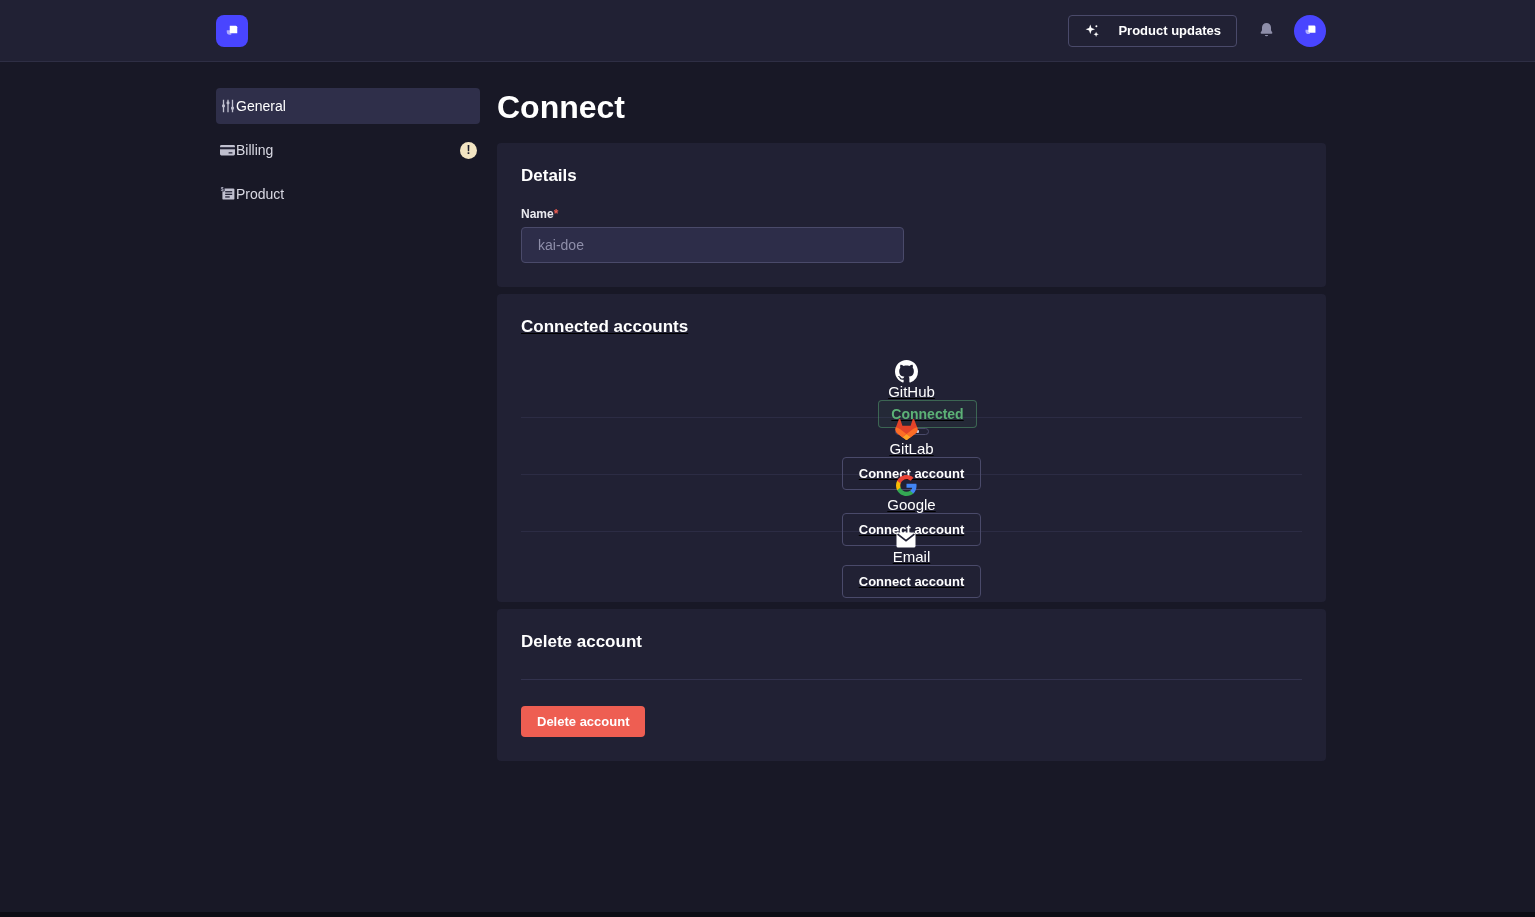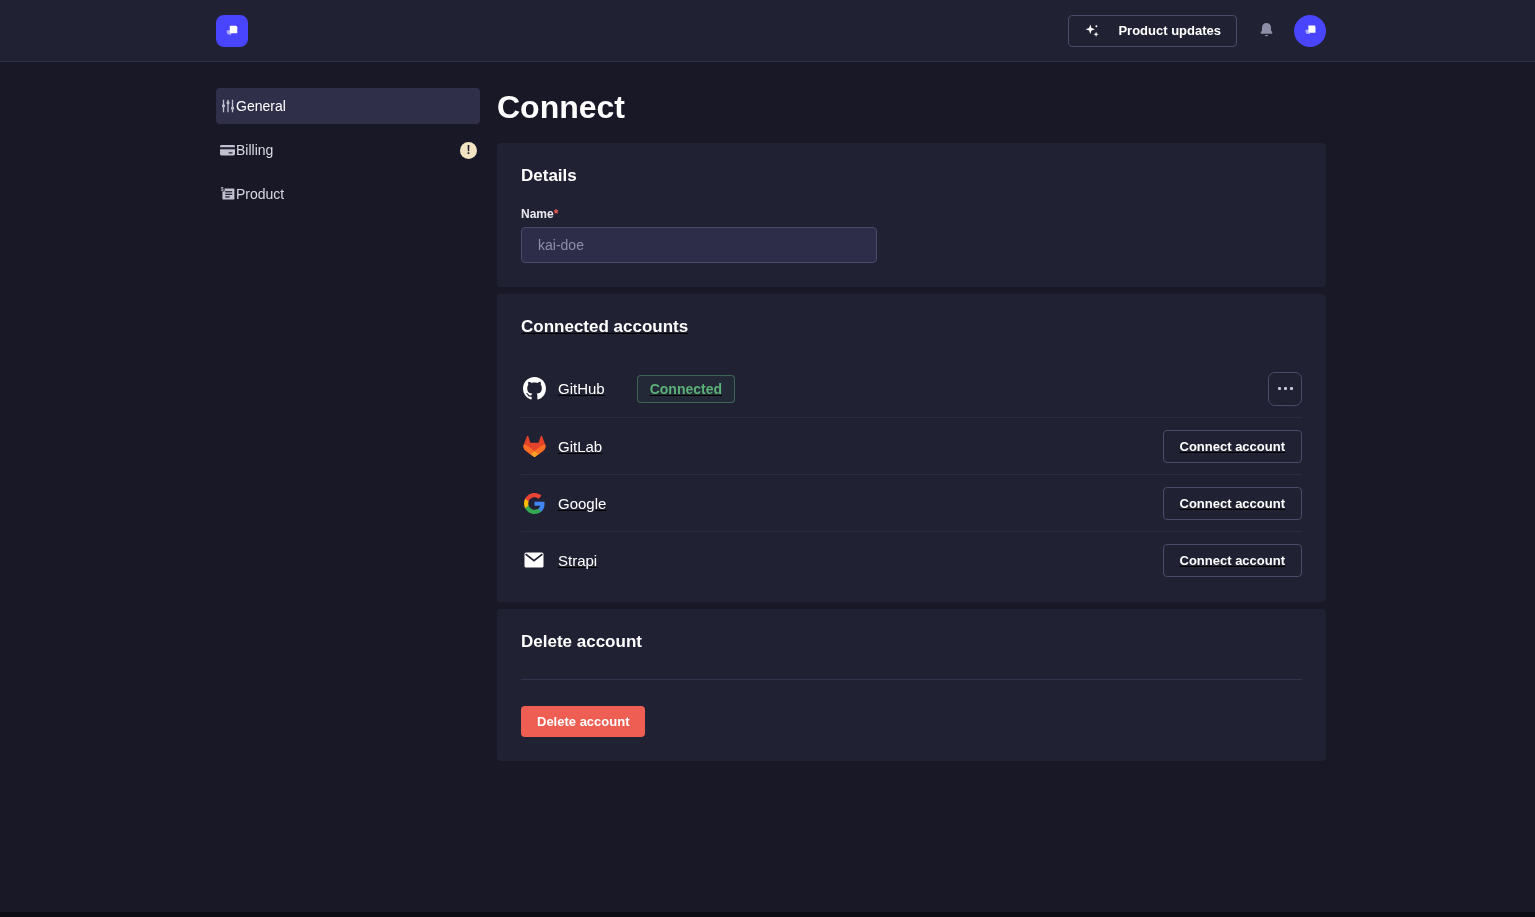--- a/index.html
+++ b/index.html
@@ -44,26 +44,26 @@
   }
   .main { flex:1; min-width:0; }
   .page-title { font-size:32px; line-height:38px; font-weight:700; color:#fff; margin:0 0 17px; }
   .card { background:#212134; border-radius:4px; margin-bottom:7px; }
   .card-head { font-size:17px; font-weight:700; color:#fff; margin:0; }
   
   .details-card { padding:23px 24px 24px; }
   .field-label { font-size:12px; font-weight:700; color:#eaeaef; margin:21px 0 6px; }
   .req { color:var(--danger,#ee5e52); }
   .text-input {
-    width:356px; height:36px; background:#2d2d49; border:1px solid #4a4a6a; border-radius:4px;
+    width:383px; height:36px; background:#2d2d49; border:1px solid #4a4a6a; border-radius:4px;
     color:#8e8ea9; font-size:14px; padding:0 16px; font-family:inherit; outline:none;
   }
   
   .accounts-card { padding:23px 24px 14px;text-decoration:underline; }
-  .acct-row { height:57px; display:flex; align-items:center; border-top:1px solid #2c2c44; }
+  .acct-row { height:57px; display:flex; align-items:center; border-top:1px solid #2c2c44;flex-direction:column; }
   .acct-row.first { border-top:none; margin-top:23px; }
   .provider-icon { width:26px; display:flex; justify-content:center; margin-right:11px; }
   .provider-name { font-size:15px; color:#fff; }
   .status-badge {
     margin-left:32px; padding:5px 12px; border-radius:4px;
     font-size:14px; font-weight:700; color:var(--success,#5cb176);
     border:1px solid rgba(92,177,118,.45); background:rgba(92,177,118,.06);
   }
   .row-spacer { flex:1; }
   .more-btn {
@@ -221,21 +221,21 @@
         <button class="connect-btn">Connect account</button>
       </div>
 
       <div class="acct-row">
         <span class="provider-icon">
           <svg width="20" height="16" viewBox="0 0 20 16">
             <rect x="0.5" y="0.5" width="19" height="15" rx="1.6" fill="#fff"></rect>
             <path d="M1.6 2.1 10 8.6l8.4-6.5" stroke="#212134" stroke-width="1.8" fill="none"></path>
           </svg>
         </span>
-        <span class="provider-name">Strapi</span>
+        <span class="provider-name">Email</span>
         <span class="row-spacer"></span>
         <button class="connect-btn">Connect account</button>
       </div>
     </section>
 
     <section class="card delete-card">
       <h2 class="card-head">Delete account</h2>
       <hr class="card-divider">
       <button class="danger-btn">Delete account</button>
     </section>

